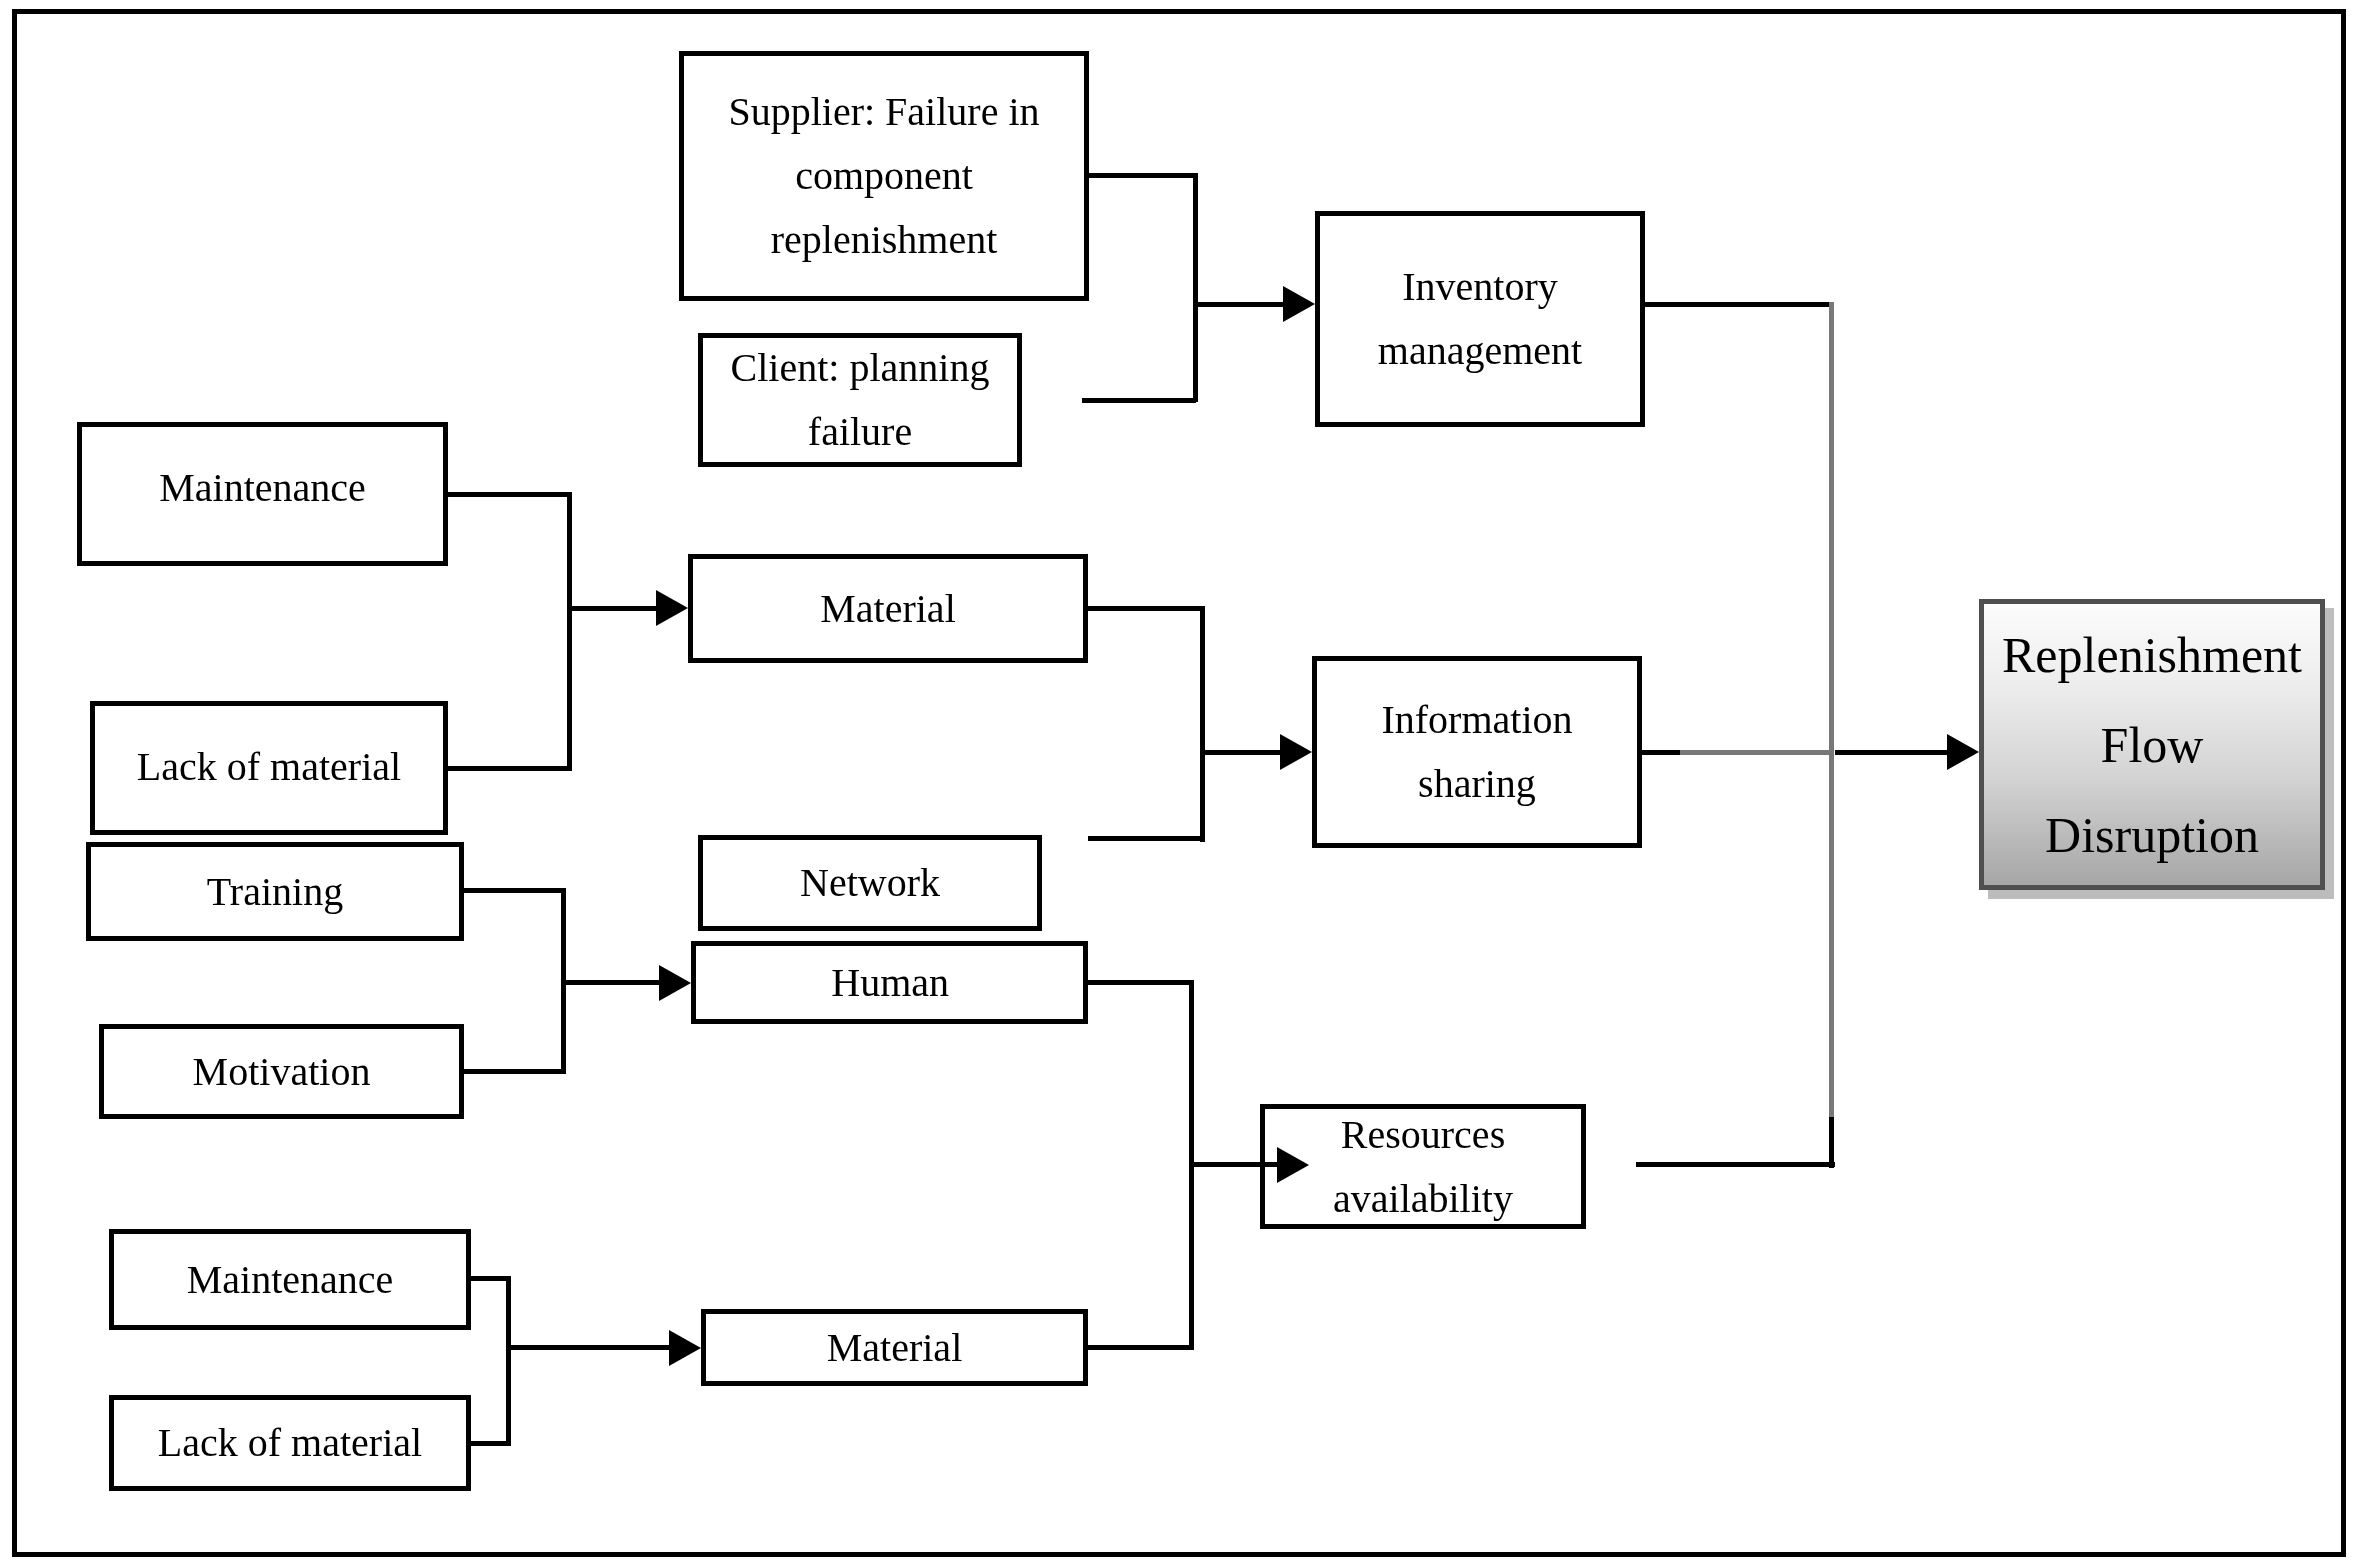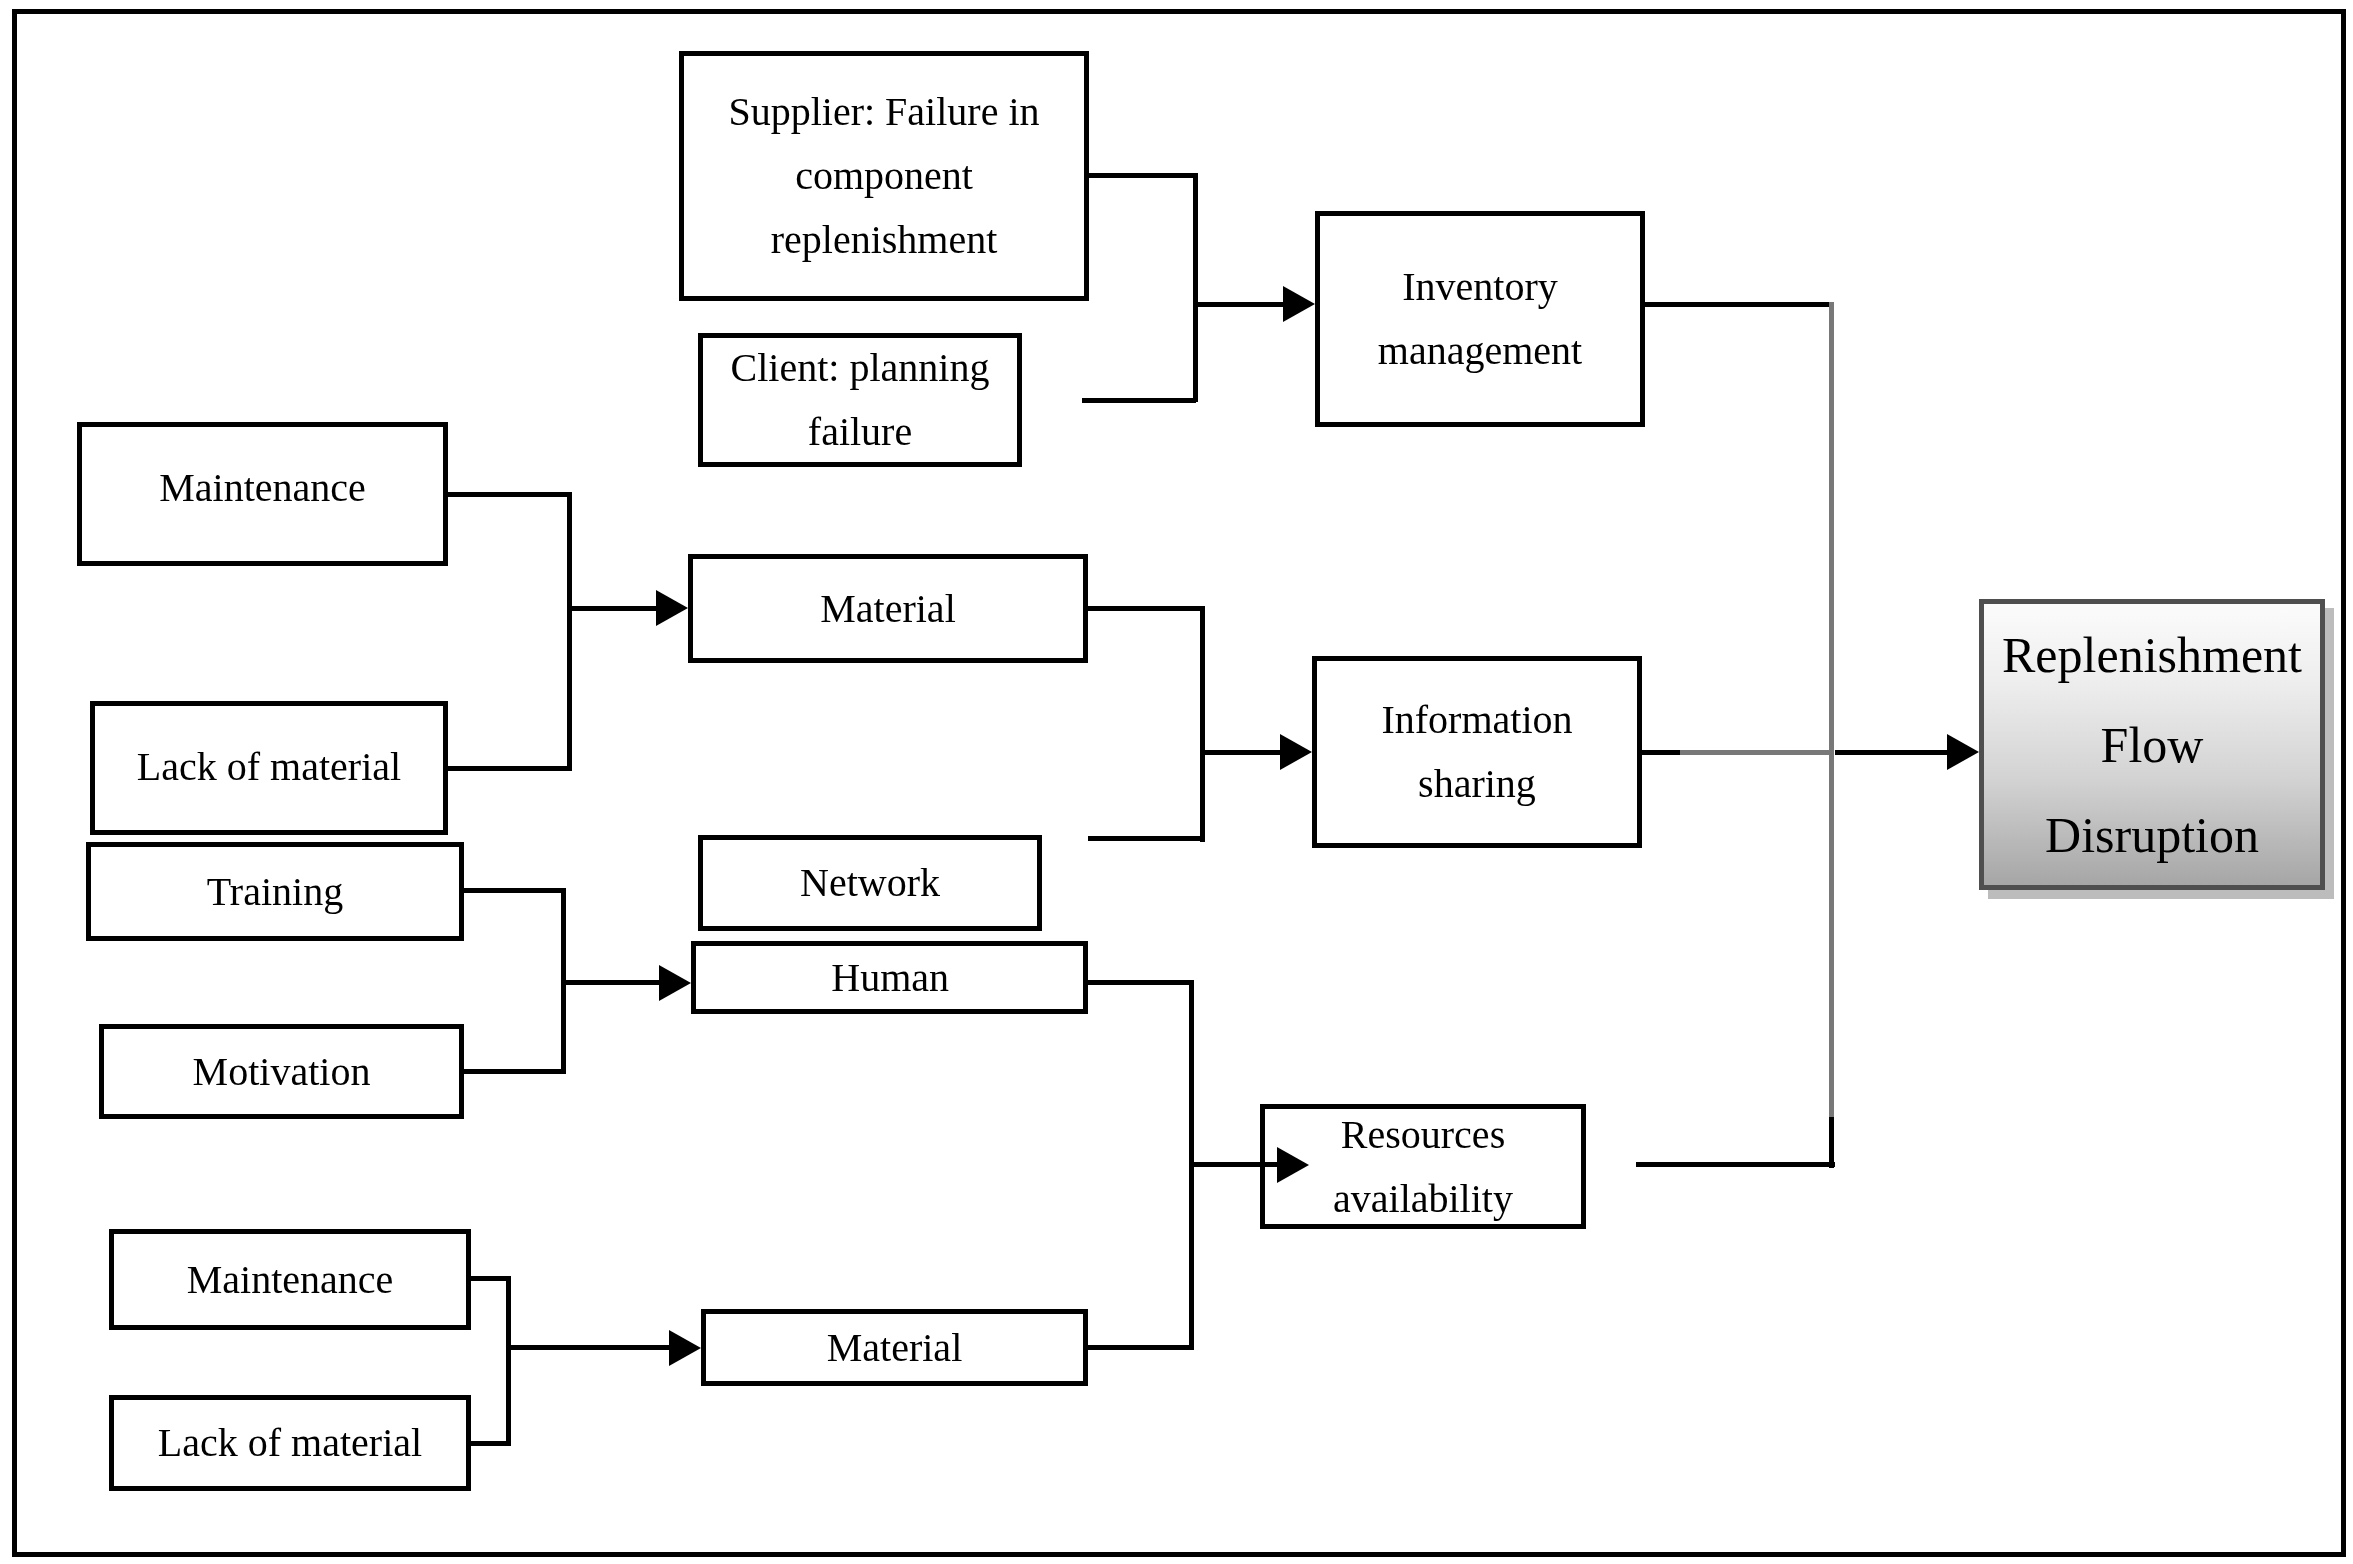--- a/index.html
+++ b/index.html
@@ -62,21 +62,21 @@
   #b-supplier     { left:679px; top:51px;   width:410px; height:250px; }
   #b-client       { left:698px; top:333px;  width:324px; height:134px; }
   #b-inventory    { left:1315px; top:211px;  width:330px; height:216px; }
   #b-maint-top    { left:77px;  top:422px;  width:371px; height:144px; }
   #b-lack-top     { left:90px;  top:701px; width:358px; height:134px; }
   #b-material-mid { left:688px; top:554px;  width:400px; height:109px; }
   #b-network      { left:698px; top:791px; width:344px; height:96px;margin-top:44px; }
   #b-info         { left:1312px; top:656px; width:330px; height:192px; }
   #b-training     { left:86px;  top:842px; width:378px; height:99px; }
   #b-motivation   { left:99px;  top:1024px; width:365px; height:95px; }
-  #b-human        { left:691px; top:941px; width:397px; height:73px;padding-left:13px; }
+  #b-human        { left:691px; top:941px; width:397px; height:83px;padding-left:13px; }
   #b-resources    { left:1260px; top:1104px; width:326px; height:125px; }
   #b-maint-bot    { left:109px;  top:1229px; width:362px; height:101px; }
   #b-lack-bot     { left:109px;  top:1395px; width:362px; height:96px; }
   #b-material-bot { left:701px; top:1309px; width:387px; height:77px; }
   #b-result       { left:1979px; top:599px;  width:346px; height:291px; }
 </style>
 </head>
 <body>
 
 <div class="canvas">

